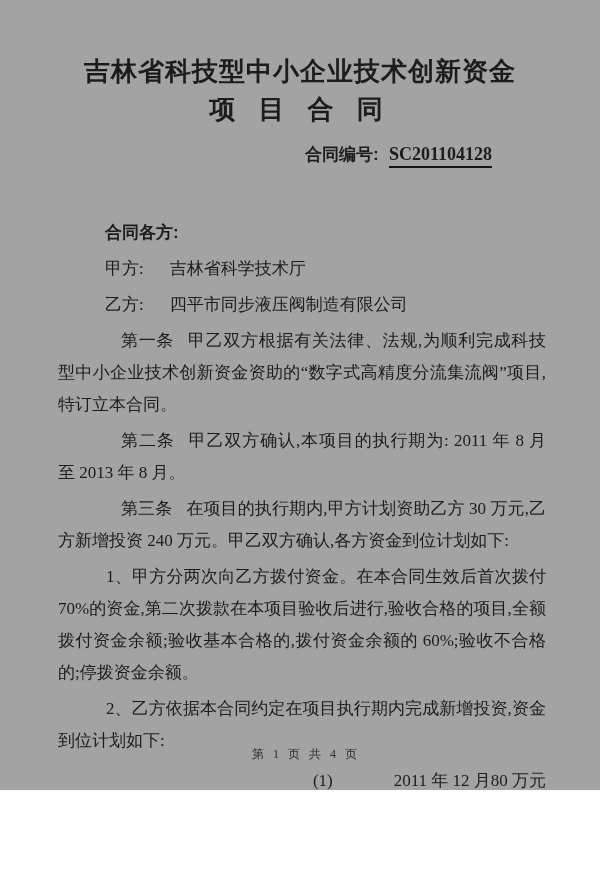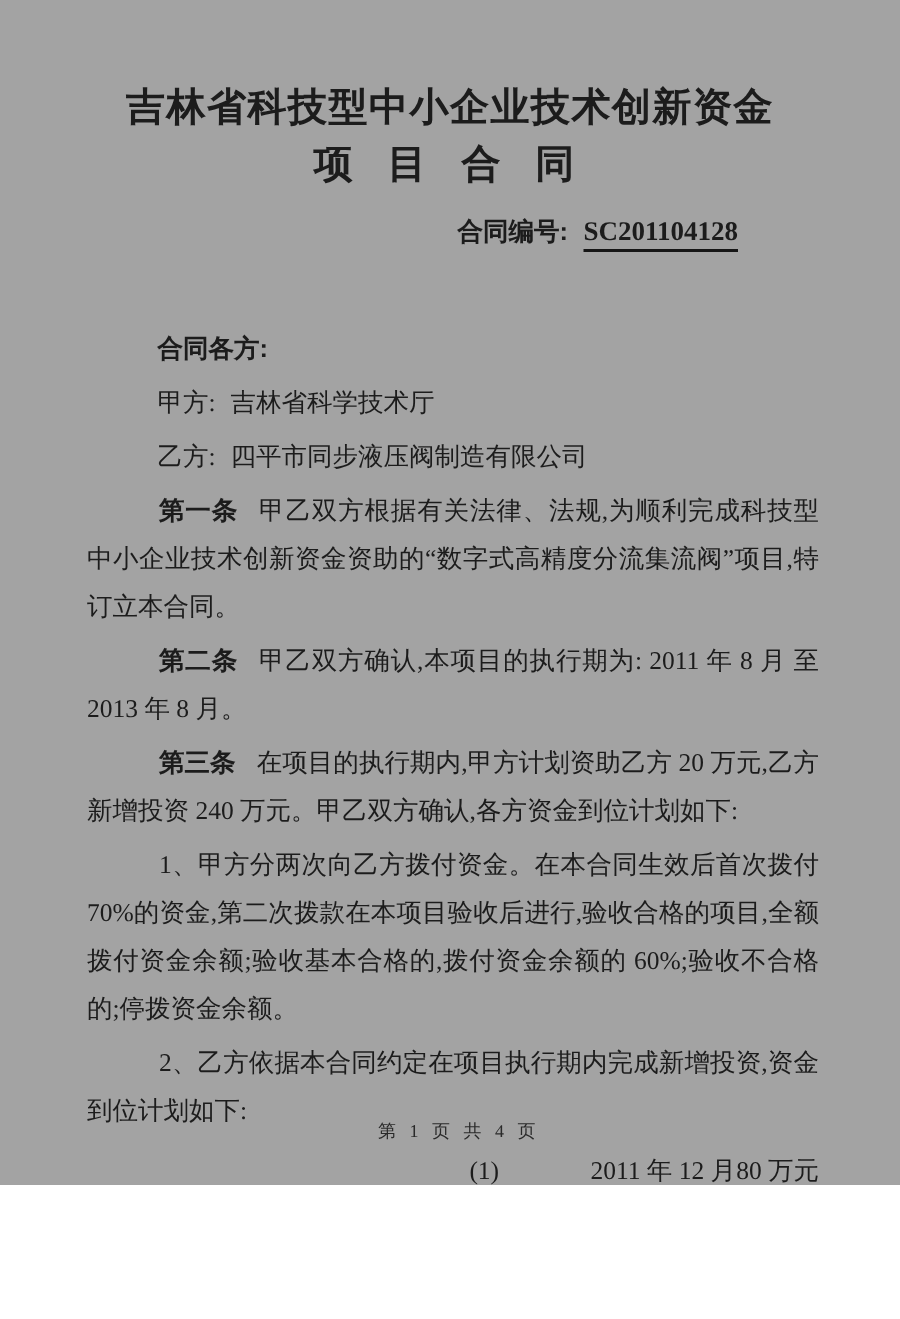--- a/index.html
+++ b/index.html
@@ -67,29 +67,30 @@
     margin: 0 0 4px 0;
   }
   .hang-indent {
     text-indent: 47px;
   }
   .parties-heading {
     font-family: "Liberation Sans", sans-serif;
     font-weight: 700;
   }
   .party-label {
-    margin-right: 10px;
+    margin-right: 26px;
   }
   .article {
     text-indent: 48px;
   }
   .article-label {
     font-family: "Liberation Sans", sans-serif;
-    font-weight: 700;
+    font-weight: 400;
     margin-right: 14px;
+    margin-left: 15px;
   }
   .sched-row {
     margin-left: 54px;
     line-height: 40px;
     text-align: right;
   }
   .sched-idx {
     display: inline-block;
     margin-right: 8px;
   }
@@ -127,21 +128,21 @@
     <p class="hang-indent parties-heading">合同各方:</p>
 
     <p class="hang-indent"><span class="party-label">甲方:</span><span>吉林省科学技术厅</span></p>
 
     <p class="hang-indent"><span class="party-label">乙方:</span><span>四平市同步液压阀制造有限公司</span></p>
 
     <p class="article"><span class="article-label">第一条</span><span>甲乙双方根据有关法律、法规,为顺利完成科技型中小企业技术创新资金资助的“数字式高精度分流集流阀”项目,特订立本合同。</span></p>
 
     <p class="article"><span class="article-label">第二条</span><span>甲乙双方确认,本项目的执行期为: 2011 年 8 月 至 2013 年 8 月。</span></p>
 
-    <p class="article"><span class="article-label">第三条</span><span>在项目的执行期内,甲方计划资助乙方 20 万元,乙方新增投资 240 万元。甲乙双方确认,各方资金到位计划如下:</span></p>
+    <p class="article"><span class="article-label">第三条</span><span>在项目的执行期内,甲方计划资助乙方 30 万元,乙方新增投资 240 万元。甲乙双方确认,各方资金到位计划如下:</span></p>
 
     <p class="article">1、甲方分两次向乙方拨付资金。在本合同生效后首次拨付 70%的资金,第二次拨款在本项目验收后进行,验收合格的项目,全额拨付资金余额;验收基本合格的,拨付资金余额的 60%;验收不合格的;停拨资金余额。</p>
 
     <p class="article">2、乙方依据本合同约定在项目执行期内完成新增投资,资金到位计划如下:</p>
 
     <p class="sched-row"><span class="sched-idx">(1)</span><span class="sched-date">2011 年 12 月</span><span class="sched-amt">80 万元</span></p>
 
     <p class="sched-row"><span class="sched-idx">(2)</span><span class="sched-date">2012 年 3 月</span><span class="sched-amt">82 万元</span></p>
 
   </div>

